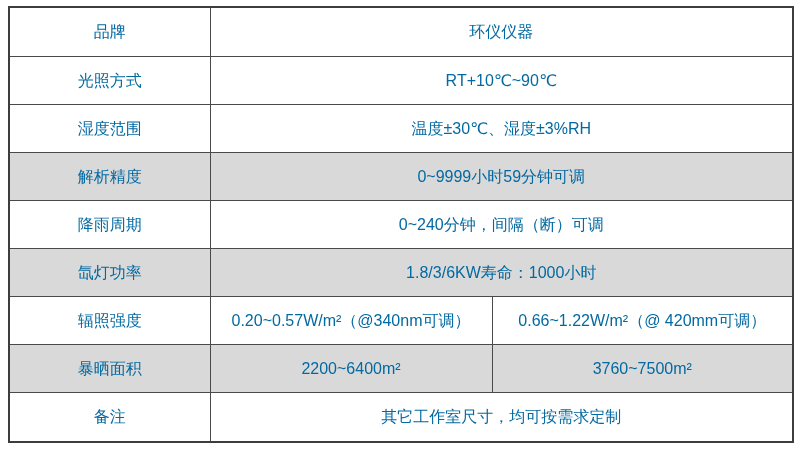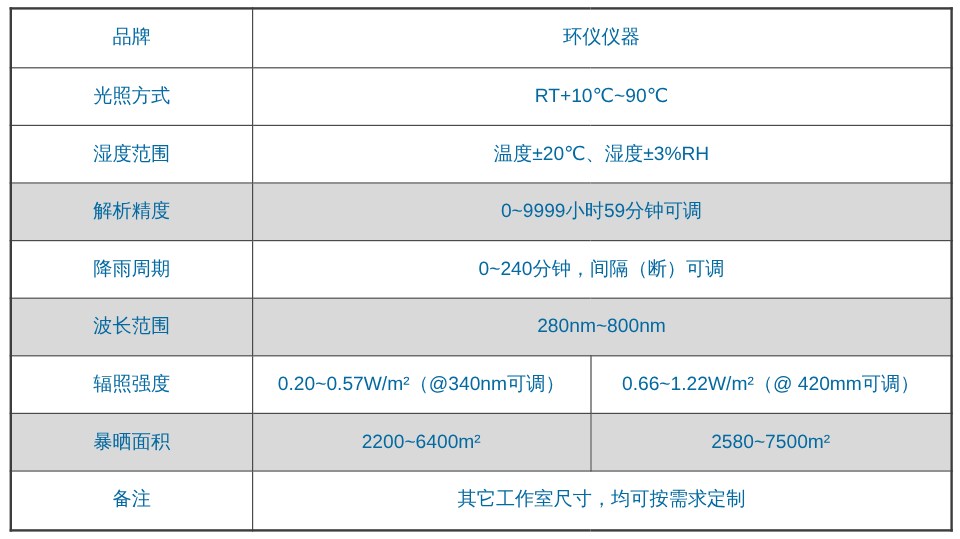--- a/index.html
+++ b/index.html
@@ -61,43 +61,43 @@
         <tr>
           <td>品牌</td>
           <td colspan="2">环仪仪器</td>
         </tr>
         <tr>
           <td>光照方式</td>
           <td colspan="2">RT+10℃~90℃</td>
         </tr>
         <tr>
           <td>湿度范围</td>
-          <td colspan="2">温度±20℃、湿度±3%RH</td>
+          <td colspan="2">温度±30℃、湿度±3%RH</td>
         </tr>
         <tr class="alt">
           <td>解析精度</td>
           <td colspan="2">0~9999小时59分钟可调</td>
         </tr>
         <tr>
           <td>降雨周期</td>
           <td colspan="2">0~240分钟，间隔（断）可调</td>
         </tr>
         <tr class="alt">
-          <td>波长范围</td>
-          <td colspan="2">280nm~800nm</td>
+          <td>氙灯功率</td>
+          <td colspan="2">1.8/3/6KW寿命：1000小时</td>
         </tr>
         <tr>
           <td>辐照强度</td>
           <td>0.20~0.57W/m²（@340nm可调）</td>
           <td>0.66~1.22W/m²（@ 420mm可调）</td>
         </tr>
         <tr class="alt">
           <td>暴晒面积</td>
           <td>2200~6400m²</td>
-          <td>2580~7500m²</td>
+          <td>3760~7500m²</td>
         </tr>
         <tr>
           <td>备注</td>
           <td colspan="2">其它工作室尺寸，均可按需求定制</td>
         </tr>
       </tbody>
   </table>
 </div>
 
 </body></html>

